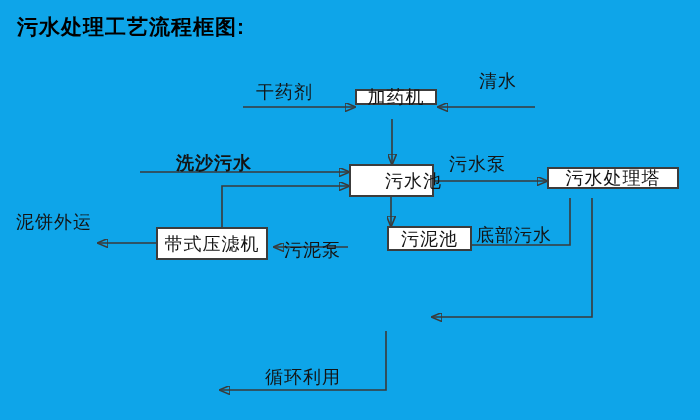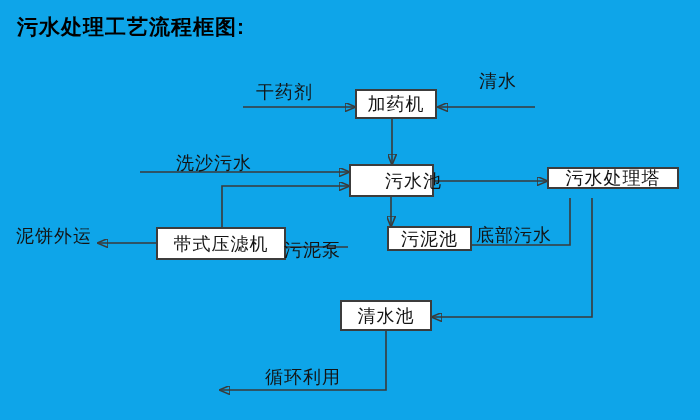--- a/index.html
+++ b/index.html
@@ -81,41 +81,41 @@
     <path d="M222 227 V186 H349" marker-end="url(#arr)"></path>
     <path d="M434 181 H547" marker-end="url(#arr)"></path>
     <path d="M391 197 V226" marker-end="url(#arr)"></path>
     <path d="M570 198 V245 H433" marker-end="url(#arr)"></path>
     <path d="M348 247 H274" marker-end="url(#arr)"></path>
     <path d="M156 243 H98" marker-end="url(#arr)"></path>
     <path d="M592 198 V317 H432" marker-end="url(#arr)"></path>
     <path d="M386 331 V390 H220" marker-end="url(#arr)"></path>
   </svg>
 
-  <div class="node" style="left:355px; top:89px; width:82px; height:30px;">加药机</div>
+  <div class="node" style="left:355px; top:89px; width:82px; height:16px;">加药机</div>
 
   <div class="node" style="left:349px; top:164px; width:85px; height:33px;padding-left:44px;">污水池</div>
 
   <div class="node" style="left:547px; top:167px; width:132px; height:22px;">污水处理塔</div>
 
   <div class="node" style="left:344px; top:226px; width:85px; height:25px;margin-left:43px;">污泥池</div>
 
-  <div class="node" style="left:156px; top:227px; width:130px; height:33px;">带式压滤机</div>
+  <div class="node" style="left:156px; top:227px; width:112px; height:33px;">带式压滤机</div>
 
-  <div class="node" style="left:340px; top:300px; width:92px; height:31px;">清水池</div>
 
   <div class="flow-label" style="left:256px; top:80px;">干药剂</div>
 
   <div class="flow-label" style="left:479px; top:69px;">清水</div>
 
-  <div class="flow-label" style="left:176px; top:151px;">洗沙污水</div>
+  <div class="flow-label" style="left:176px; top:151px;font-weight:bold;">洗沙污水</div>
 
 
+  <div class="flow-label" style="left:449px; top:152px;">污水泵</div>
 
   <div class="flow-label" style="left:476px; top:223px;font-family:Liberation Serif, serif;">底部污水</div>
 
   <div class="flow-label" style="left:284px; top:226px;margin-top:12px;">污泥泵</div>
 
-  <div class="flow-label" style="left:16px; top:224px;font-family:Liberation Serif, serif;">泥饼外运</div>
+  <div class="flow-label" style="left:16px; top:210px;font-family:Liberation Serif, serif;">泥饼外运</div>
 
   <div class="flow-label" style="left:265px; top:365px;text-align:center;">循环利用</div>
 
 </div>
 
 </body></html>

